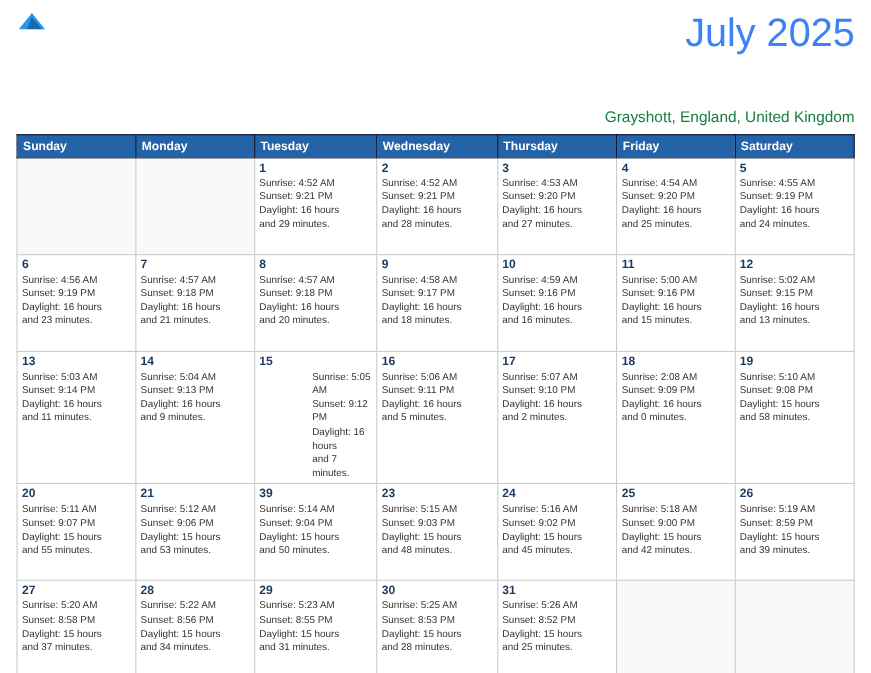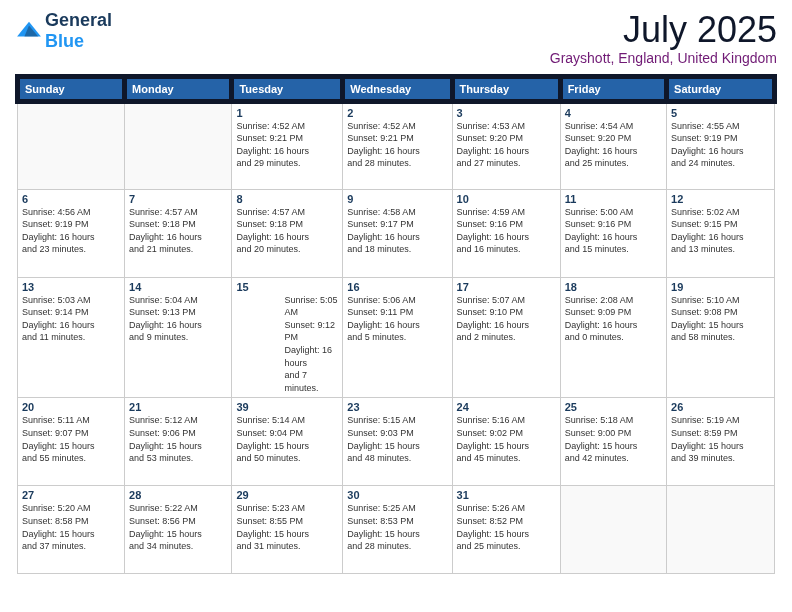--- a/index.html
+++ b/index.html
@@ -8,33 +8,33 @@
     .page { width: 792px; height: 612px; padding: 10px 15px; }
     
     .header { display: flex; justify-content: space-between; align-items: flex-start; margin-bottom: 8px; }
     
     .logo { display: flex; align-items: center; }
     .logo-text-general { font-size: 18px; font-weight: bold; color: #1a3a5c; }
     .logo-text-blue { font-size: 18px; font-weight: bold; color: #2196F3; }
     .logo-icon { width: 28px; height: 22px; margin-right: 2px; }
     
     .title-block { text-align: right; }
-    .month-title { font-size: 36px; color: #0f172a; font-weight: 300; line-height: 1.1; }
-    .location-title { font-size: 14px; color: #701a75; }
+    .month-title { font-size: 36px; color: #3b82f6; font-weight: 300; line-height: 1.1; }
+    .location-title { font-size: 14px; color: #15803d; margin-top: 48px; }
     
     .calendar { width: 100%; border-collapse: collapse; }
     
     .calendar th {
       background-color: #2563a8;
       color: white;
       text-align: left;
       padding: 4px 5px;
       font-size: 11px;
       font-weight: bold;
-      border: 5px solid #0f172a;
+      border: 1px solid #0f172a;
     }
     
     .calendar td {
       border: 1px solid #ccc;
       vertical-align: top;
       padding: 3px 4px;
       width: 113px;
       height: 88px;
       font-size: 9px;
       color: #333;
@@ -49,24 +49,20 @@
 </head>
 <body>
 
 <div class="page">
   <div class="header">
     <div class="logo">
       <svg class="logo-icon" viewBox="0 0 30 24">
         <polygon points="15,2 28,18 2,18" fill="#2196F3"></polygon>
         <polygon points="15,6 25,18 10,18" fill="#1a3a5c" opacity="0.5"></polygon>
       </svg>
-      <div>
-        <span class="logo-text-general">General</span><br>
-        <span class="logo-text-blue">Blue</span>
-      </div>
     </div>
     <div class="title-block">
       <div class="month-title">July 2025</div>
       <div class="location-title">Grayshott, England, United Kingdom</div>
     </div>
   </div>
 
   <table class="calendar">
     <thead>
       <tr>

